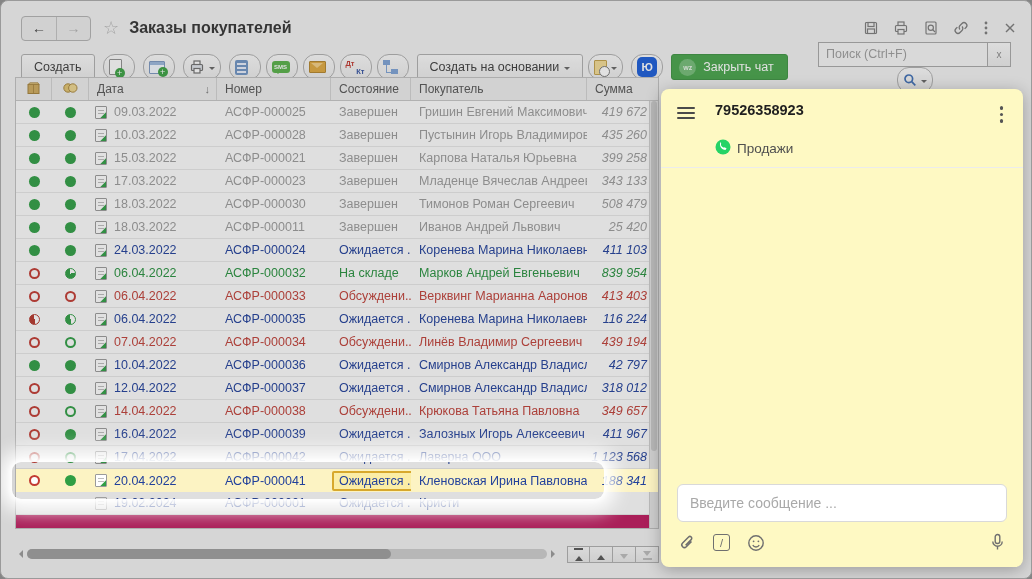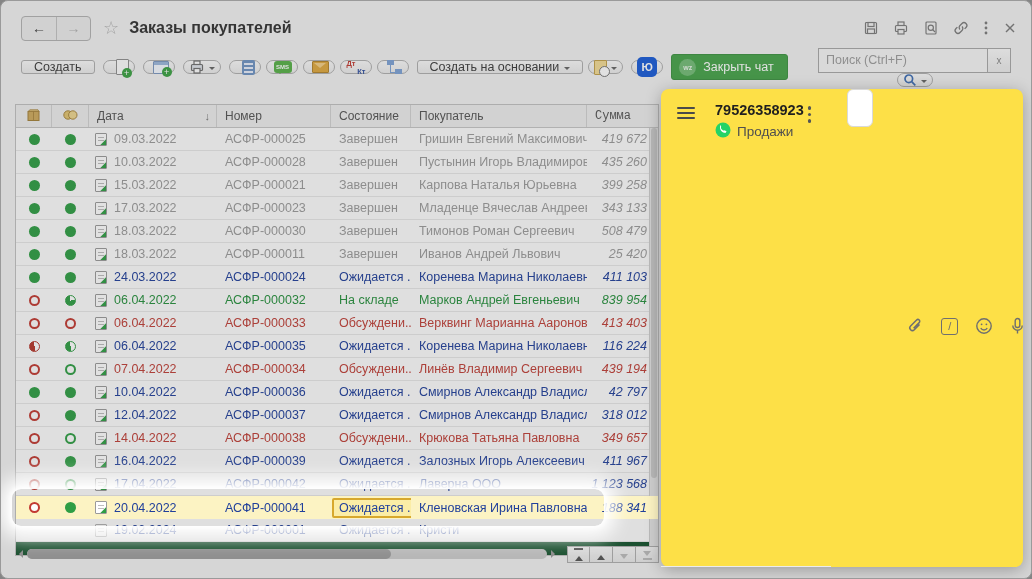--- a/index.html
+++ b/index.html
@@ -20,23 +20,23 @@
   .navbtn + .navbtn { border-left:1px solid #c4c4c4; }
   .navbtn.disabled { color:#b2b2b2; }
   .star { font-size:18px; color:#b5b5b5; margin:0 10px 0 12px; }
   .wtitle { font-size:16px; font-weight:600; color:#333; }
   .winicons { margin-left:auto; display:flex; align-items:center; gap:14px; }
   .winicons svg { display:block; }
 
   
   .toolbar { position:absolute; top:52px; left:20px; right:20px; height:28px;
     display:flex; align-items:center; }
-  .tbtn, .ibtn { height:14px; border:1px solid #b0b0b0; border-radius:3px;
+  .tbtn, .ibtn { height:26px; border:1px solid #b0b0b0; border-radius:3px;
     background:linear-gradient(#fafafa,#ebebeb); display:flex; align-items:center;
-    justify-content:flex-end; font-size:12.5px; color:#3c3c3c; flex:none; }
+    justify-content:flex-start; font-size:12.5px; color:#3c3c3c; flex:none; }
   .tbtn { padding:0 12px; gap:5px; }
   .ibtn { min-width:32px; padding:0 5px; gap:4px;border-radius:12px; }
   .caret { width:0; height:0; border:3.5px solid transparent; border-top-color:#666; margin-top:6px; }
   .gap8 { width:8px; flex:none; } .gap5 { width:5px; flex:none; }
   .green-btn { height:26px; border:1px solid #3d9342; border-radius:3px; background:#47a44b;
     color:#fff; font-size:12.5px; display:flex; align-items:center; gap:7px; padding:0 13px 0 7px; flex:none; }
   .wz-badge { width:17px; height:17px; border-radius:50%; background:#74bd78; color:#eaf6ea;
     font-size:7px; font-weight:bold; display:flex; align-items:center; justify-content:center; }
   .searchwrap { margin-left:auto; display:flex; align-items:center;flex-direction:column; }
   .searchbox { display:flex; }
@@ -74,26 +74,26 @@
     background:#7ea3d6; box-shadow:8px 9px 0 #7ea3d6; }
   .icon-structure::after { content:''; position:absolute; left:3px; top:5px; width:8px; height:7px;
     border-left:1.5px solid #7ea3d6; border-bottom:1.5px solid #7ea3d6; }
   .icon-docclock { width:13px; height:15px; background:#f3dc96; border:1px solid #c3a14b; border-radius:1px; }
   .icon-docclock::after { content:''; position:absolute; right:-4px; bottom:-3px; width:9px; height:9px;
     background:#fff; border:1.5px solid #777; border-radius:50%; }
   .icon-yoo { width:20px; height:20px; border-radius:5px; background:#1a5cd8; color:#fff;
     font-size:11px; font-weight:bold; display:flex; align-items:center; justify-content:center; }
 
   
-  .grid { position:absolute; left:14px; top:103px; width:644px; height:452px;
-    background:#14532d; border:1px solid #c2c2c2; }
+  .grid { position:absolute; left:14px; top:76px; width:644px; height:452px;
+    background:#be185d; border:1px solid #c2c2c2; }
   .ghead { display:flex; height:23px; background:#ededed; border-bottom:1px solid #c6c6c6;
     font-size:12px; color:#555; }
   .hc { display:flex; align-items:center; padding-left:8px; border-right:1px solid #d2d2d2; height:100%; }
-  .hc:last-child { border-right:none;font-family:Liberation Mono, monospace; }
+  .hc:last-child { border-right:none; }
   .sort-arrow { margin-left:auto; margin-right:6px; font-size:11px; color:#777; }
   .col-ship { width:36px; justify-content:center; padding-left:0; }
   .col-pay  { width:37px; justify-content:center; padding-left:0; }
   .col-date { width:128px; }
   .col-num  { width:114px; }
   .col-status { width:80px; }
   .col-cust { width:176px; }
   .col-sum  { width:63px; }
 
   .trow { display:flex; height:23px; font-size:12.5px; background:#fdfdfd;
@@ -154,30 +154,30 @@
   .nbtn { width:23px; height:17px; border:1px solid #b0b0b0; background:linear-gradient(#f7f7f7,#e9e9e9);
     display:flex; align-items:center; justify-content:center; flex-direction:column; gap:1px; }
   .nbtn + .nbtn { border-left:none; }
   .tri-up { width:0; height:0; border:4px solid transparent; border-bottom:5px solid #555; margin-top:-3px;}
   .tri-down { width:0; height:0; border:4px solid transparent; border-top:5px solid #555; margin-bottom:-3px;}
   .bar { width:9px; height:2px; background:#555; }
   .nbtn.dis .tri-down { border-top-color:#bdbdbd; }
   .nbtn.dis .bar { background:#bdbdbd; }
 
   
-  .chat { position:absolute; left:660px; top:88px; width:362px; height:478px; background:#fde047;
+  .chat { position:absolute; left:660px; top:88px; width:362px; height:478px; background:#fef9c3;
     border-radius:8px; box-shadow:0 3px 16px rgba(0,0,0,0.28); z-index:70;
-    display:flex; flex-direction:row;justify-content:space-between; }
+    display:flex; flex-direction:column;justify-content:space-between; }
   .chat-header { display:flex; align-items:flex-start; padding:13px 16px 9px 16px;
     border-bottom:1px solid #ececec; }
   .hamburger { margin-top:5px; display:flex; flex-direction:column; gap:3px; cursor:pointer; }
   .hamburger span { width:18px; height:2px; background:#4a4a4a; border-radius:1px; }
   .chat-title { margin-left:20px; }
   .chat-phone { font-size:14.5px; font-weight:bold; color:#1f1f1f; }
-  .chat-channel { display:flex; align-items:center; gap:6px; margin-top:4px;
+  .chat-channel { display:flex; align-items:center; gap:6px; margin-top:21px;
     font-size:13.5px; color:#4f4f4f; }
   .kebab { margin-left:auto; margin-top:2px; display:flex; flex-direction:column; gap:3px; padding:2px 4px; }
   .kebab i { width:3.5px; height:3.5px; border-radius:50%; background:#555; }
   .chat-body { flex:1; }
   .chat-inputwrap { padding:0 16px; }
   .chat-input { width:100%; height:38px; border:1px solid #d9d9d9; border-radius:6px;
     font-size:14px; color:#444; padding:0 12px; outline:none;
     font-family:"Liberation Sans","DejaVu Sans",sans-serif; }
   .chat-input::placeholder { color:#a9a9a9; }
   .chat-actions { display:flex; align-items:center; gap:17px; padding:11px 18px 15px 18px; }

